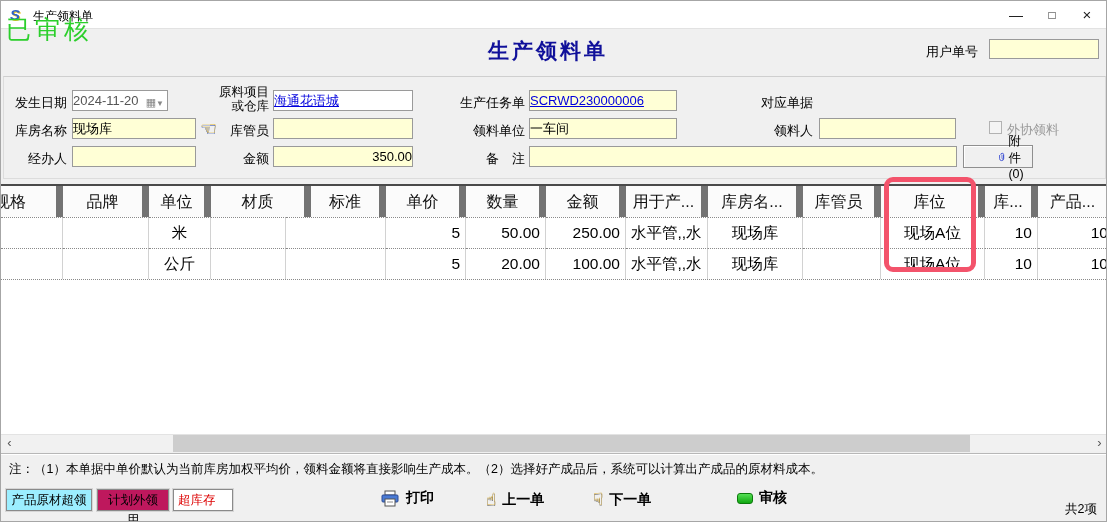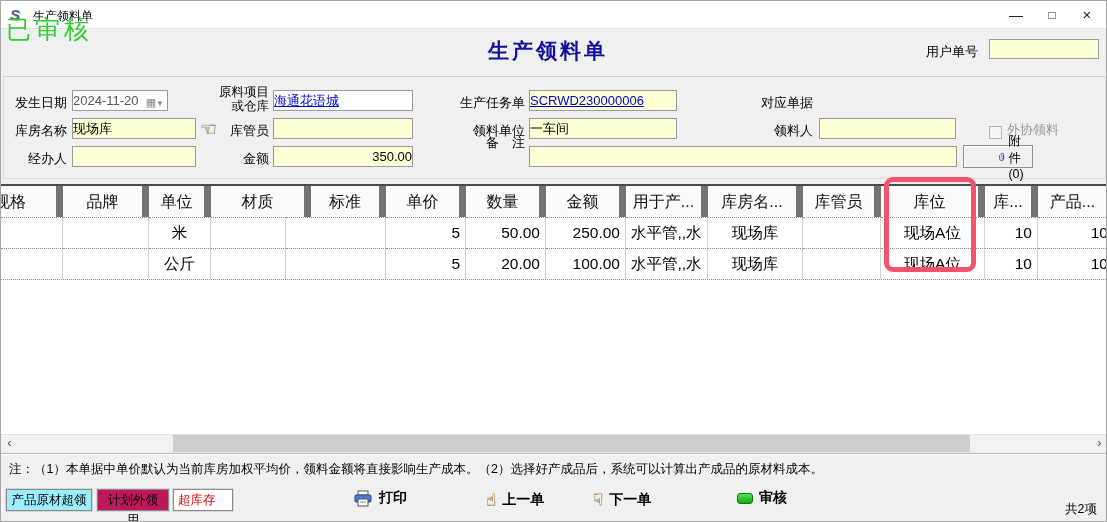--- a/index.html
+++ b/index.html
@@ -33,21 +33,21 @@
   .field{ position:absolute; height:21px; border:1px solid #9a9a9a; background:#ffffd6;
           font-size:13px; line-height:19px; padding:0 0; overflow:hidden; white-space:nowrap;}
   .field.white{ background:#ffffff; }
   .field .link{ color:#0000dd; text-decoration:underline; cursor:pointer; }
   .field.num{ text-align:right; }
   input.field{ padding:0 4px; }
   .two-line{ line-height:14px; font-size:12.5px; }
   .date-icons{ position:absolute; right:3px; top:2px; color:#888; font-size:11px; }
   .hand-icon{ position:absolute; left:199px; top:43px; font-size:19px; color:#e3b325;
               text-shadow:0 1px 0 #1b3fae; }
-  .checkbox-row{ position:absolute; left:988px; top:45px; display:flex; align-items:flex-end; gap:5px; }
+  .checkbox-row{ position:absolute; left:988px; top:45px; display:flex; align-items:flex-start; gap:5px; }
   .checkbox-box{ width:13px; height:13px; background:#f4f4f4; border:1px solid #b2b2b2; }
   .checkbox-label{ font-size:13px; color:#9a9a9a; }
   .attach-btn{ position:absolute; left:962px; top:69px; width:70px; height:23px; background:#f0f0f0;
                border:1px solid #8f8f8f; box-shadow:inset 1px 1px 0 #ffffff; font-size:12.5px;
                display:flex; align-items:center; justify-content:center; gap:3px; }
 
   
   .grid{ position:absolute; left:0; top:183px; width:1107px; height:250px; background:#ffffff;
          border-top:2px solid #4a4a4a; overflow:hidden; }
   .grow{ display:flex; width:1113px; }
@@ -75,21 +75,21 @@
   
   .note-bar{ position:absolute; left:0; top:452px; width:1107px; height:27px; background:#f0f0f0;
              border-top:1px solid #b7b7b7; box-shadow:inset 0 1px 0 #ffffff; }
   .note-text{ position:absolute; left:8px; top:7px; font-size:12.5px; color:#000; white-space:nowrap; }
   .toggle-btn{ position:absolute; top:488px; height:22px; border:1px solid #8a8a8a;
                box-shadow:0 0 0 1px #d6d6d6; font-size:12.5px; line-height:20px; text-align:center;
                padding:0 4px; background:#fff; }
   .tb0{ left:5px; width:86px; } .tb1{ left:96px; width:72px; } .tb2{ left:172px; width:60px; text-align:left; }
   .toolbtn{ position:absolute; top:488px; display:flex; align-items:center; gap:6px;
             font-size:14px; font-weight:bold; color:#000; cursor:pointer; }
-  .t-print{ left:352px;font-family:Liberation Mono, monospace; } .t-prev{ left:485px; } .t-next{ left:592px; } .t-audit{ left:736px; }
+  .t-print{ left:379px;font-family:Liberation Mono, monospace; } .t-prev{ left:485px; } .t-next{ left:592px; } .t-audit{ left:736px; }
   .hand-glyph{ font-size:17px; font-weight:normal; color:#d9a520; text-shadow:0 1px 0 #333; }
   .audit-pill{ width:16px; height:11px; border-radius:3px; border:1px solid #0c7a0c;
                background:linear-gradient(#55e055,#12a812); }
   .total-count{ position:absolute; right:9px; top:500px; font-size:12.5px; color:#000; }
 </style>
 </head>
 <body>
 
 <div class="window">
 
@@ -152,21 +152,21 @@
   </div>
 
   <div class="flabel" style="left:0;top:149px;width:66px;">经办人</div>
   <input class="field" style="left: 71px; top: 145px; width: 124px; position: absolute;" value="">
 
   <div class="flabel" style="left:214px;top:149px;width:54px;">金额</div>
   <div class="field num" style="left:272px;top:145px;width:140px;">
     <span>350.00</span>
   </div>
 
-  <div class="flabel" style="left:448px;top:133px;width:76px;">备　注</div>
+  <div class="flabel" style="left:448px;top:149px;width:76px;">备　注</div>
   <input class="field" style="left: 528px; top: 145px; width: 428px; position: absolute;" value="">
 
   <div class="attach-btn" style="top:144px;left:962px;position:absolute;padding-left:35px;">
     <svg width="11" height="15" viewBox="0 0 11 15">
       <path d="M3 4.5 a2.5 2.5 0 0 1 5 0 V11 a3.5 3.5 0 0 1 -7 0 V5" fill="none" stroke="#2a3fd0" stroke-width="1.4"></path>
       <path d="M5 4.5 V10.5 a1.3 1.3 0 0 0 2.6 0 V5" fill="none" stroke="#2a3fd0" stroke-width="1.1"></path>
     </svg>
     <span>附件(0)</span>
   </div>
 

